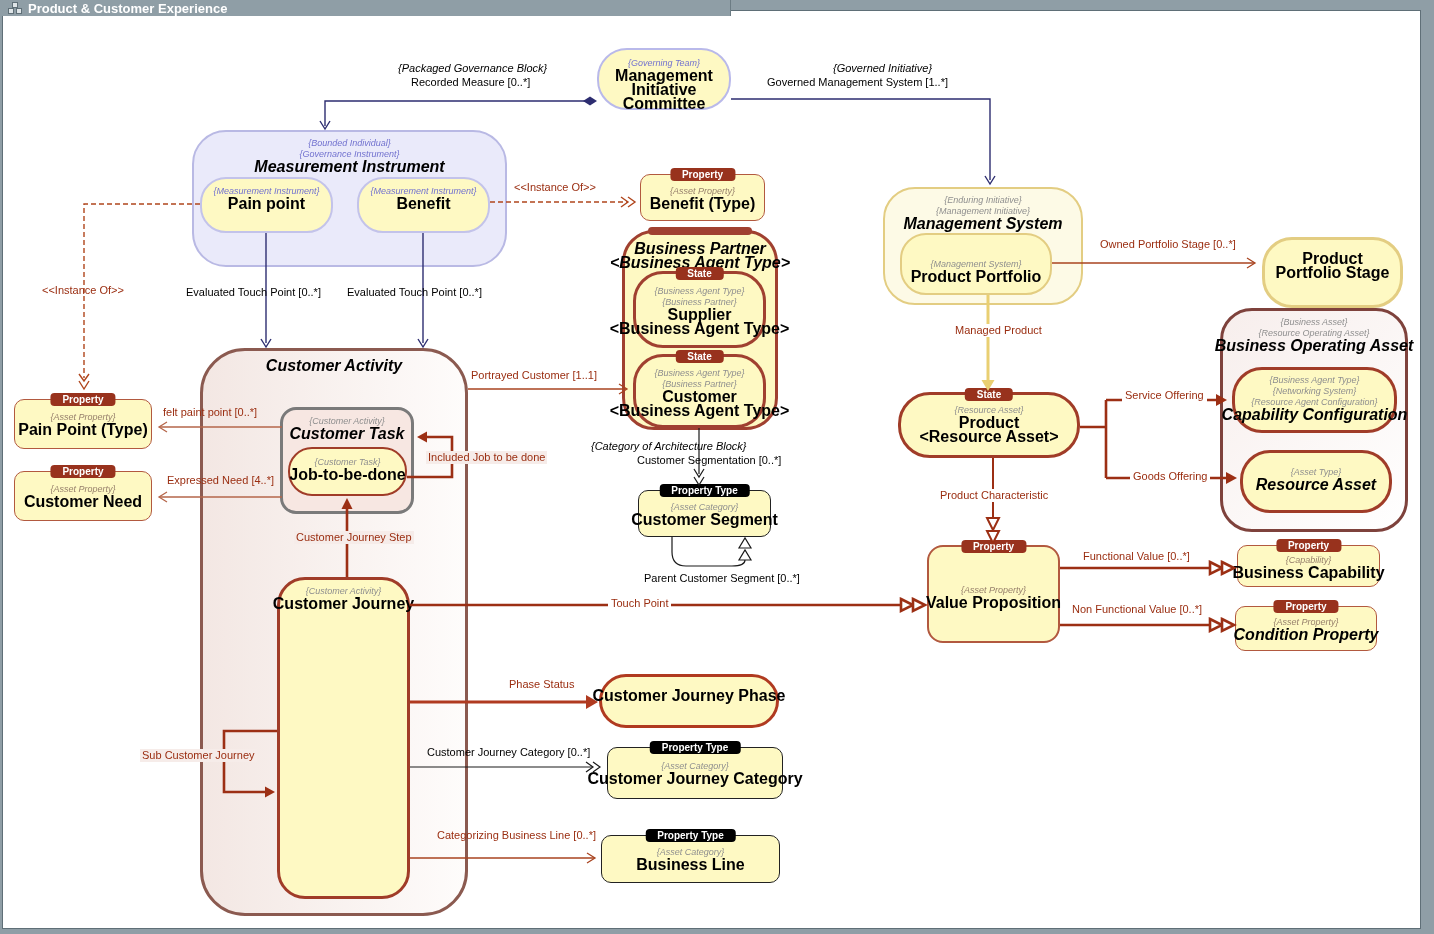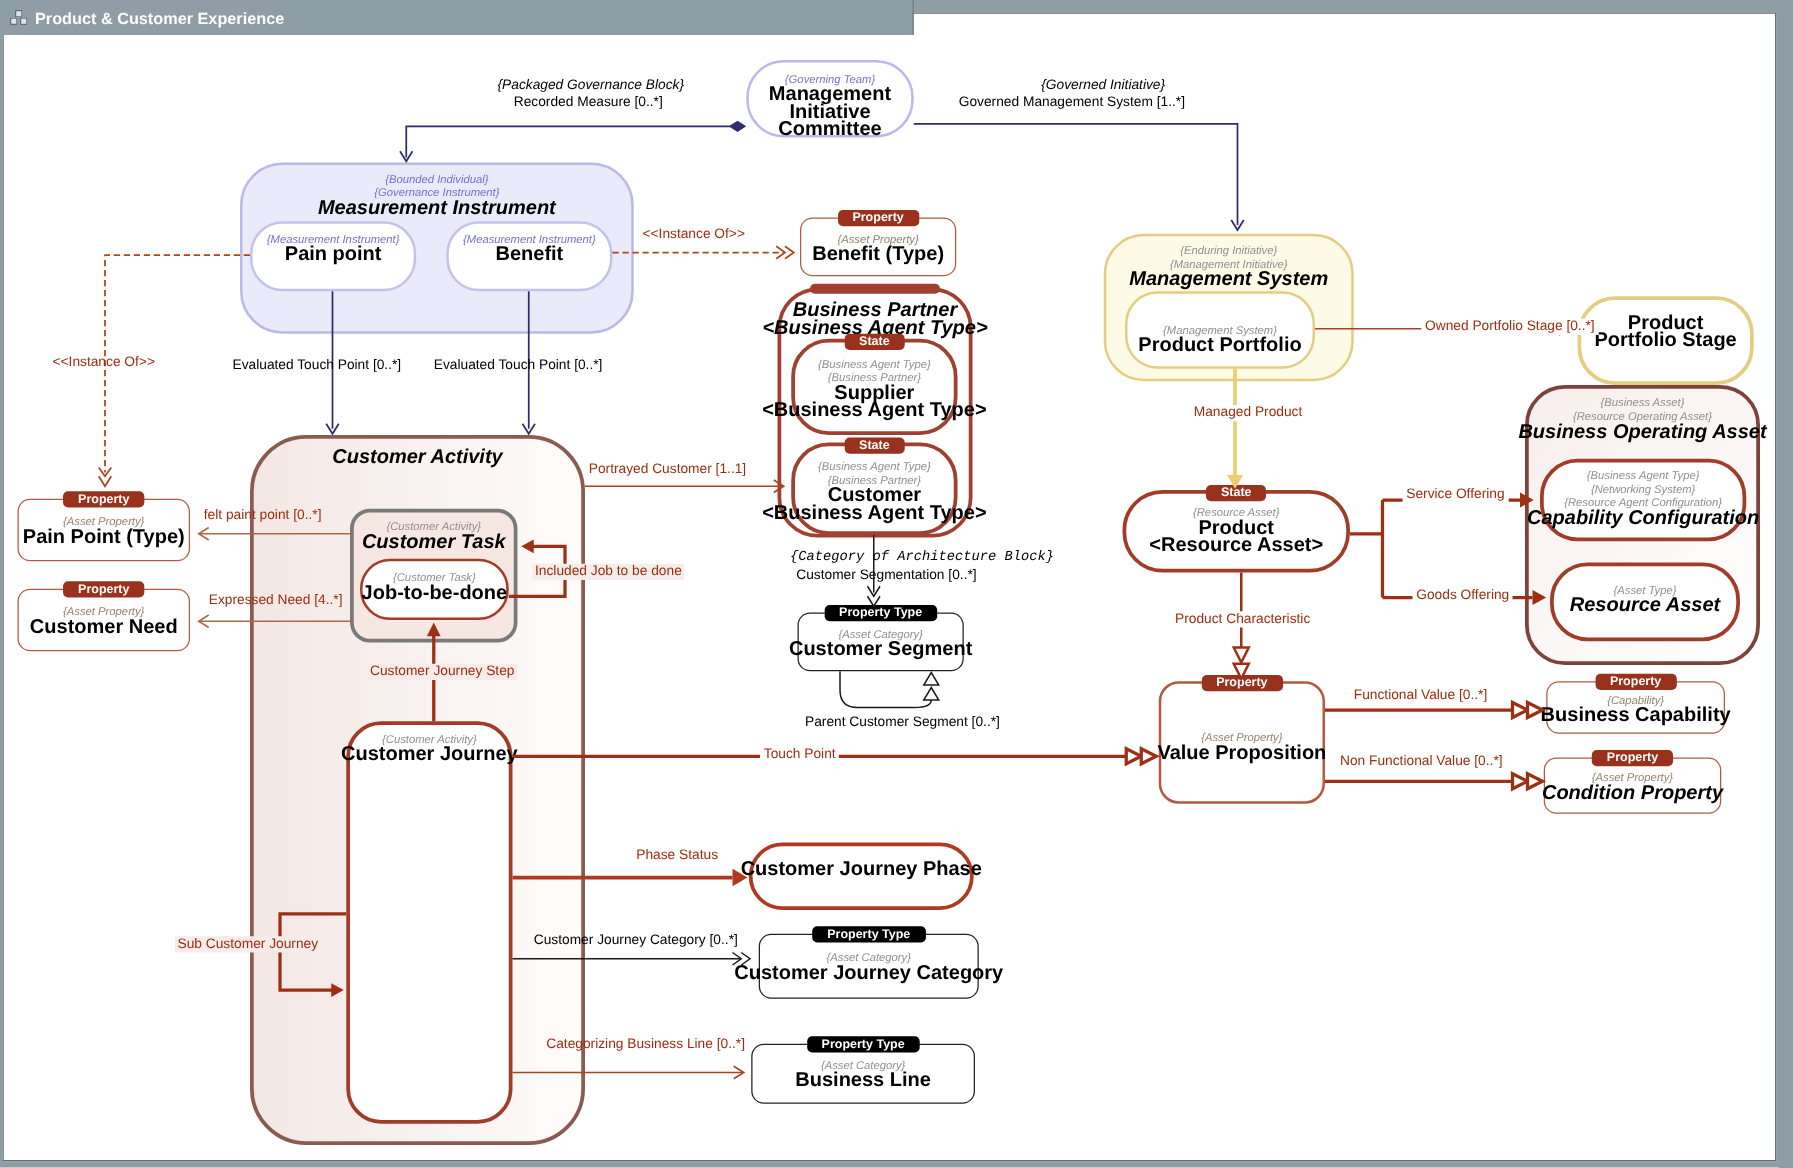--- a/index.html
+++ b/index.html
@@ -1,28 +1,28 @@
 <!DOCTYPE html>
 <html><head>
 <meta charset="utf-8">
 <style>
   html,body{margin:0;padding:0;}
   body{font-family:"Liberation Sans", sans-serif; background:#ffffff;}
   .window{position:relative;width:1434px;height:934px;background:#8f9ea6;overflow:hidden;}
   .canvas{position:absolute;left:2px;top:10px;width:1419px;height:919px;background:#ffffff;border:1px solid #5f6f77;box-sizing:border-box;}
-  .titlebar{position:absolute;left:0;top:0;width:731px;height:28px;background:#8f9ea6;color:#ffffff;
+  .titlebar{position:absolute;left:0;top:0;width:731px;height:16px;background:#8f9ea6;color:#ffffff;
     display:flex;align-items:center;gap:6px;padding-left:8px;box-sizing:border-box;
     font-size:13px;font-weight:bold;z-index:20;border-right:1px solid #6c7c84;}
   .app-icon{width:14px;height:12px;position:relative;flex:0 0 auto;}
   .app-icon i{position:absolute;background:#dfe5e8;border:1px solid #5f6f77;width:4px;height:4px;}
   .app-icon i:nth-child(1){left:4px;top:0;}
   .app-icon i:nth-child(2){left:0;top:6px;}
   .app-icon i:nth-child(3){left:8px;top:6px;}
 
-  .box{position:absolute;box-sizing:border-box;background:#ffffff;display:flex;flex-direction:column;align-items:center;text-align:center;z-index:2;}
+  .box{position:absolute;box-sizing:border-box;background:#fef9c3;display:flex;flex-direction:column;align-items:center;text-align:center;z-index:2;}
   .cont{z-index:1;}
   .stype{font-style:italic;color:#8f8f8f;font-size:9px;line-height:11px;white-space:nowrap;}
   .stype.purple{color:#7272cf;}
   .stype.brown{color:#97806c;}
   .bname{font-weight:bold;font-size:16px;line-height:14px;color:#000;white-space:nowrap;}
   .bname.it{font-style:italic;}
   .bname.wrap{white-space:normal;}
   .tab{position:absolute;top:-7px;left:50%;transform:translateX(-50%);font-size:10px;font-weight:bold;color:#fff;
     padding:1px 12px;border-radius:4px;white-space:nowrap;z-index:8;}
   .tab.red{background:#98321d;}
@@ -337,23 +337,23 @@
   <div class="lbl red" style="left:471px;top:369px;">Portrayed Customer [1..1]</div>
   <div class="lbl red" style="left:163px;top:406px;">felt paint point [0..*]</div>
   <div class="lbl red" style="left:167px;top:474px;">Expressed Need [4..*]</div>
   <div class="lbl red bgp" style="left:426px;top:451px;z-index:7;">Included Job to be done</div>
   <div class="lbl red bgp" style="left:294px;top:531px;z-index:7;">Customer Journey Step</div>
   <div class="lbl red bgp" style="left:140px;top:749px;z-index:7;">Sub Customer Journey</div>
   <div class="lbl red bgw" style="left:608px;top:597px;z-index:7;">Touch Point</div>
   <div class="lbl red" style="left:509px;top:678px;">Phase Status</div>
   <div class="lbl blk" style="left:427px;top:746px;">Customer Journey Category [0..*]</div>
   <div class="lbl red" style="left:437px;top:829px;">Categorizing Business Line [0..*]</div>
-  <div class="lbl blk it" style="left:632px;top:440px;font-family:Liberation Mono, monospace;">{Category of Architecture Block}</div>
+  <div class="lbl blk it" style="left:591px;top:440px;">{Category of Architecture Block}</div>
   <div class="lbl blk" style="left:637px;top:454px;">Customer Segmentation [0..*]</div>
   <div class="lbl blk" style="left:644px;top:572px;">Parent Customer Segment [0..*]</div>
-  <div class="lbl red bgw" style="left:1097px;top:255px;z-index:7;margin-left:40px;">Owned Portfolio Stage [0..*]</div>
+  <div class="lbl red bgw" style="left:1097px;top:238px;z-index:7;">Owned Portfolio Stage [0..*]</div>
   <div class="lbl red bgw" style="left:952px;top:324px;z-index:7;">Managed Product</div>
   <div class="lbl red bgw" style="left:1122px;top:389px;z-index:7;">Service Offering</div>
   <div class="lbl red bgw" style="left:1130px;top:470px;z-index:7;">Goods Offering</div>
   <div class="lbl red bgw" style="left:937px;top:489px;z-index:7;">Product Characteristic</div>
   <div class="lbl red" style="left:1083px;top:550px;">Functional Value [0..*]</div>
   <div class="lbl red" style="left:1072px;top:603px;">Non Functional Value [0..*]</div>
 </div>
 
 </body></html>

